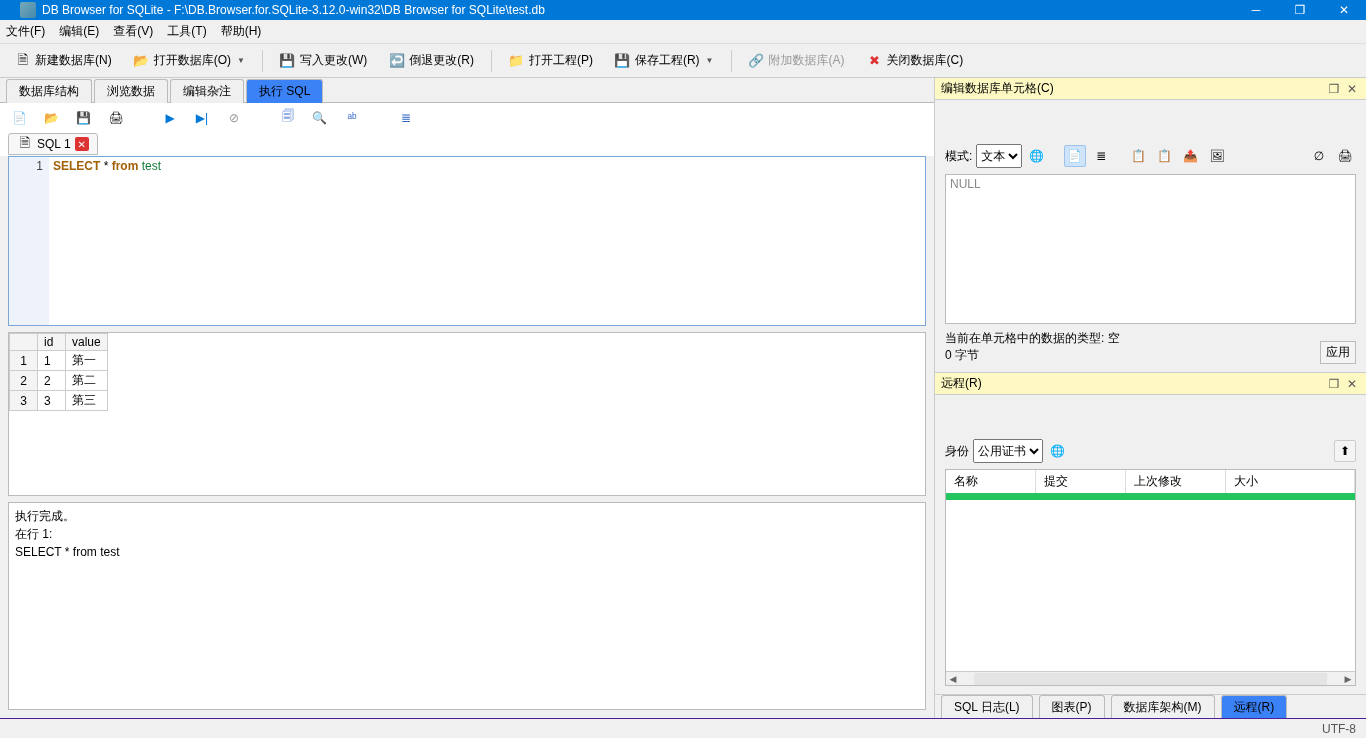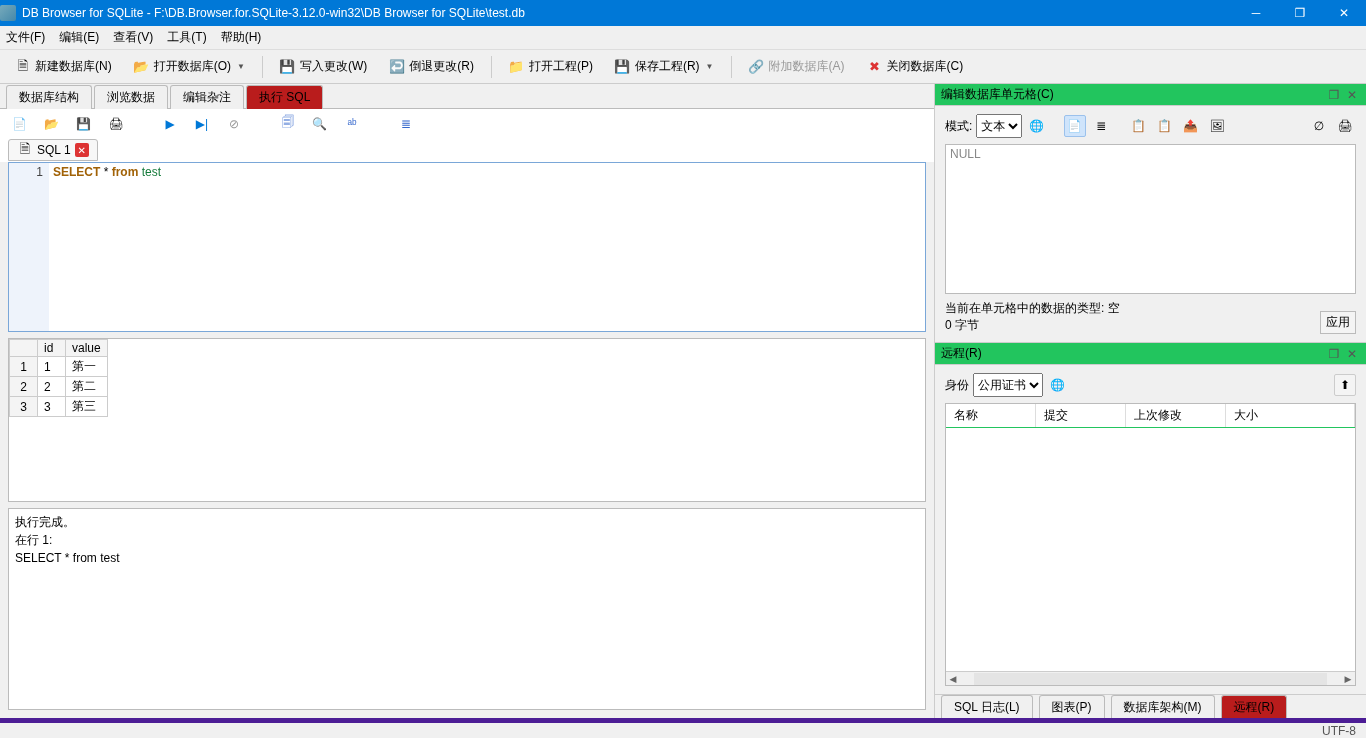--- a/index.html
+++ b/index.html
@@ -1,39 +1,39 @@
 <!DOCTYPE html>
 <html><head>
 <meta charset="utf-8">
 <style>
 * { margin: 0; padding: 0; box-sizing: border-box; font-family: "Microsoft YaHei", "Segoe UI", sans-serif; font-size: 12px; }
 body { background: #f0f0f0; width: 1366px; height: 738px; overflow: hidden; display: flex; flex-direction: column; }
 
-.titlebar { background: #0078d7; color: #fff; height: 26px; display: flex; align-items: center; padding-left: 0; }
+.titlebar { background: #0078d7; color: #fff; height: 20px; display: flex; align-items: center; padding-left: 20px; }
 .titlebar .app-icon { width: 16px; height: 16px; background: linear-gradient(135deg,#7ab,#48a); border-radius: 2px; margin-right: 6px; }
 .titlebar .title { flex: 1; font-size: 12px; }
 .titlebar .win-btns { display: flex; }
 .titlebar .win-btn { width: 44px; height: 26px; display: flex; align-items: center; justify-content: center; color: #fff; }
 
 .menubar { background: #f0f0f0; height: 24px; display: flex; align-items: center; padding: 0 6px; gap: 14px; border-bottom: 1px solid #ddd;}
 .menubar span { cursor: default; }
 
 .toolbar { background: #f0f0f0; height: 34px; display: flex; align-items: center; padding: 0 6px; gap: 4px; border-bottom: 1px solid #ccc;}
 .tb-btn { display: flex; align-items: center; gap: 4px; padding: 3px 8px; border: 1px solid transparent; border-radius: 2px; cursor: default;}
 .tb-sep { width: 1px; height: 22px; background: #ccc; margin: 0 4px; }
 .icn { width: 16px; height: 16px; display: inline-flex; align-items: center; justify-content: center; font-size: 13px; }
 .dd-arrow { font-size: 8px; color: #555; margin-left: 2px; }
 
 .body-split { flex: 1; display: flex; overflow: hidden; }
 .left-pane { width: 935px; display: flex; flex-direction: column; background: #f0f0f0; border-right: 1px solid #ccc; }
 .right-pane { flex: 1; display: flex; flex-direction: column; background: #f0f0f0; }
 
 .tabs { display: flex; align-items: flex-end; height: 24px; padding: 0 6px; gap: 2px; }
 .tab { padding: 3px 12px; border: 1px solid #bbb; border-bottom: none; background: #f0f0f0; border-radius: 3px 3px 0 0; position: relative; top: 1px;}
-.tab.active { background: #b91c1c; z-index: 2;}
+.tab.active { background: #3b82f6; z-index: 2;}
 
 .sql-toolbar { height: 30px; display: flex; align-items: center; gap: 12px; padding: 4px 10px; border-top: 1px solid #bbb; background: #fff;}
 .mini-btn { width: 20px; height: 20px; display: inline-flex; align-items: center; justify-content: center; cursor: default;}
 
 .sql-tabs { height: 24px; display: flex; align-items: center; padding: 2px 8px; background: #fff;}
 .sql-tab { display: flex; align-items: center; gap: 4px; padding: 2px 8px; border: 1px solid #bbb; border-radius: 3px 3px 0 0; background: #f7f7f7; }
 .close-x { width: 14px; height: 14px; background: #d33; color: #fff; display: flex; align-items: center; justify-content: center; font-size: 10px; border-radius: 2px;}
 
 .editor-wrap { margin: 0 8px 6px 8px; border: 1px solid #7aa7d8; background: #fff; height: 170px; display: flex; font-family: Consolas, monospace;}
 .gutter { width: 40px; background: #eef3fb; color: #444; text-align: right; padding: 2px 6px 0 0; }
@@ -42,43 +42,43 @@
 .code .id { color: #147a3a; }
 
 .result-wrap { margin: 0 8px 6px 8px; border: 1px solid #bbb; background: #fff; height: 164px; overflow: auto; font-family: Consolas, monospace;}
 .rt { border-collapse: collapse; }
 .rt th, .rt td { border: 1px solid #ccc; padding: 1px 6px; font-size: 12px; text-align: left; min-width: 28px;}
 .rt th { background: #f4f4f4; font-weight: normal;}
 .rt .rownum { background: #f4f4f4; text-align: center;}
 
 .log-wrap { margin: 0 8px 8px 8px; border: 1px solid #bbb; background: #fff; flex: 1; padding: 4px 6px; font-family: Consolas, monospace; line-height: 1.5; }
 
-.dock-header { display: flex; align-items: center; height: 22px; padding: 0 6px; border-bottom: 1px solid #ccc; background: #22c55e;}
+.dock-header { display: flex; align-items: center; height: 22px; padding: 0 6px; border-bottom: 1px solid #ccc; background: #fef9c3;}
 .dock-title { flex: 1; }
 .dock-btn { width: 16px; height: 16px; display: flex; align-items: center; justify-content: center; color: #555; margin-left: 2px;}
 
 .cell-editor { padding: 8px 10px; display: flex; flex-direction: column; gap: 6px; border-bottom: 1px solid #ccc;}
-.row-flex { display: flex; align-items: center; gap: 4px;}
+.row-flex { display: flex; align-items: center; gap: 4px; margin-top: 36px;}
 .mode-select { height: 24px; font-size: 12px;}
 .cell-tb-btn { width: 22px; height: 22px; display: flex; align-items: center; justify-content: center; border: 1px solid transparent; border-radius: 2px;}
 .cell-tb-btn.active { background: #cfe4fb; border-color: #9bc1ec;}
 .cell-textarea { height: 150px; border: 1px solid #bbb; background: #fff; padding: 2px 4px; font-family: Consolas, monospace; color: #888;}
 .apply-btn { border: 1px solid #bbb; background: #f4f4f4; padding: 2px 5px; float: right;}
 .status-line { display: flex; justify-content: space-between; align-items: flex-end;}
 
 .remote-body { flex: 1; padding: 8px 10px; display: flex; flex-direction: column; gap: 6px;}
 .remote-table-wrap { flex: 1; border: 1px solid #bbb; background: #fff; display: flex; flex-direction: column;}
-.remote-headers { display: flex; border-bottom: 1px solid #22c55e;}
+.remote-headers { display: flex; border-bottom: 7px solid #22c55e;}
 .remote-headers div { padding: 3px 8px; border-right: 1px solid #ddd; }
 .remote-scroll { height: 14px; background: #f0f0f0; border-top: 1px solid #ccc; display: flex; align-items: center;}
 .remote-scroll .track { flex: 1; height: 12px; background: #e4e4e4; margin: 0 14px; position: relative;}
 .remote-scroll .arrow { width: 14px; text-align: center; font-size: 9px; color: #666;}
 
 .bottom-tabs { display: flex; align-items: flex-end; height: 24px; padding: 0 6px; gap: 6px; border-top: 1px solid #ccc;}
-.statusbar { height: 20px; display: flex; align-items: center; justify-content: flex-end; padding: 0 10px; border-top: 5px solid #4c1d95; color: #555;}
+.statusbar { height: 20px; display: flex; align-items: center; justify-content: flex-end; padding: 0 10px; border-top: 1px solid #4c1d95; color: #555;}
 </style>
 </head>
 <body>
 
 <div class="titlebar">
   <div class="app-icon"></div>
   <div class="title">DB Browser for SQLite - F:\DB.Browser.for.SQLite-3.12.0-win32\DB Browser for SQLite\test.db</div>
   <div class="win-btns">
     <div class="win-btn">─</div>
     <div class="win-btn">❐</div>

